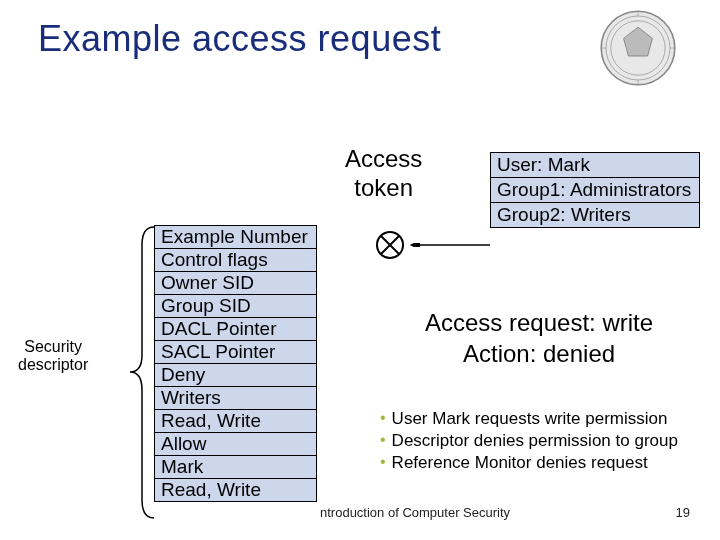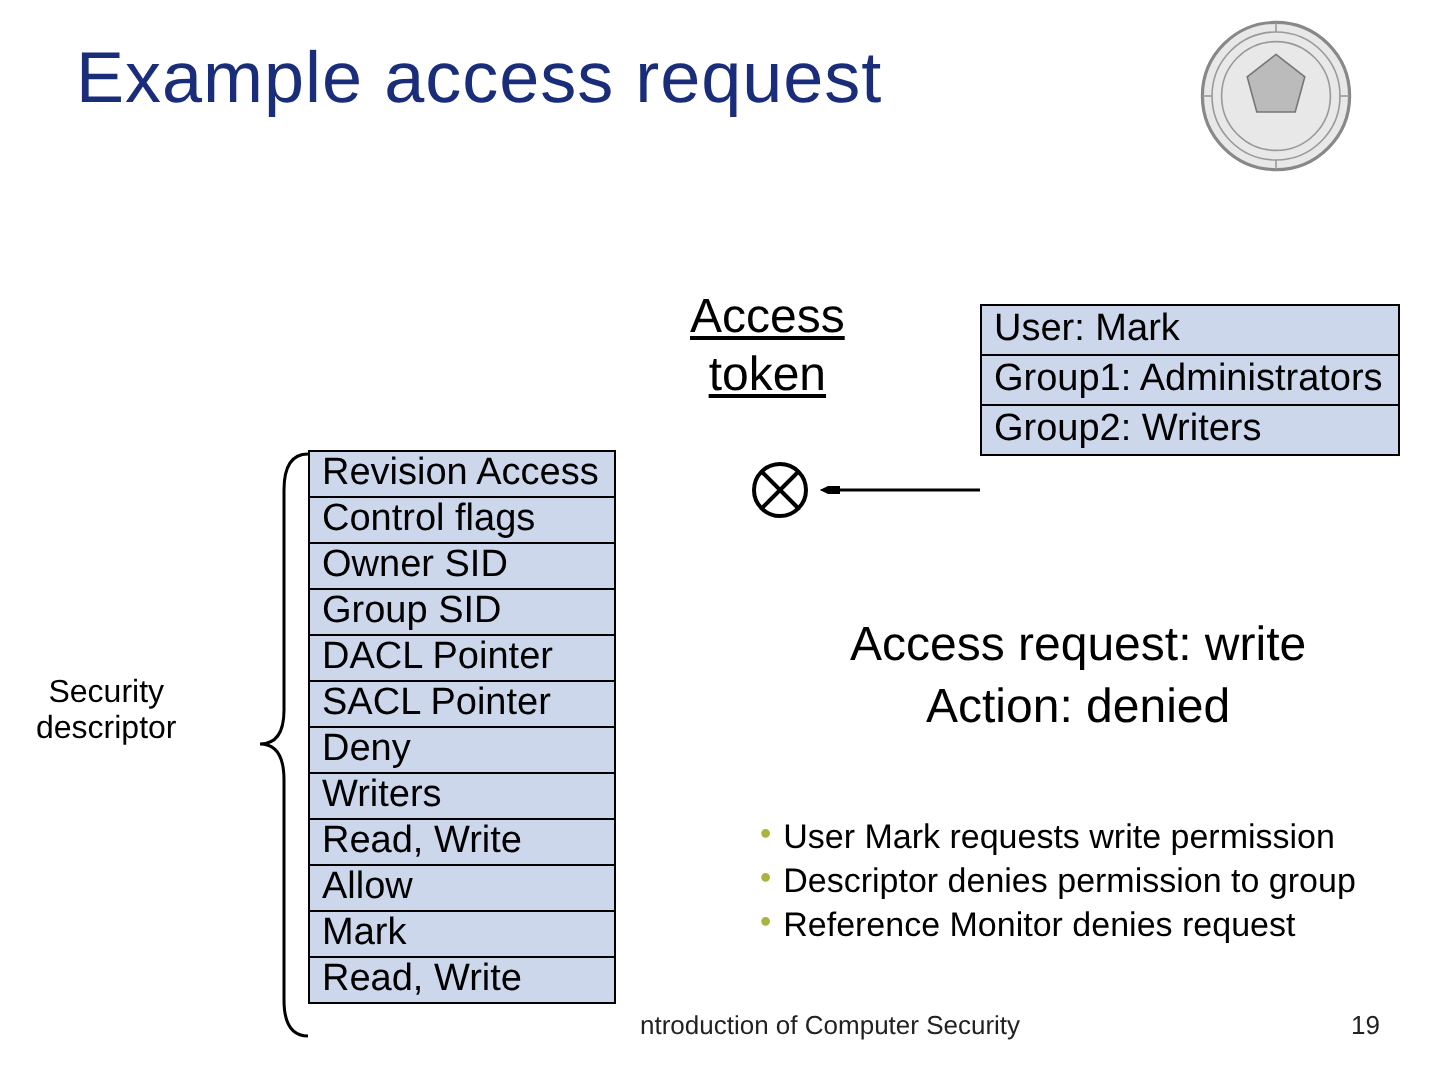--- a/index.html
+++ b/index.html
@@ -139,21 +139,21 @@
   <path d="M50,24 L68,38 L62,60 L38,60 L32,38 Z" fill="#bbb" stroke="#777" stroke-width="1"></path>
   <g stroke="#999" stroke-width="1">
     <line x1="50" y1="4" x2="50" y2="10"></line>
     <line x1="50" y1="90" x2="50" y2="96"></line>
     <line x1="4" y1="50" x2="10" y2="50"></line>
     <line x1="90" y1="50" x2="96" y2="50"></line>
   </g>
 </svg>
 
 <div class="access-token-label">
-  <span style="white-space:pre-line;text-decoration:underline;">Access
+  <span style="white-space:pre-line;">Access
 token</span>
 </div>
 
 <table class="token-table">
   <tbody id="token-body">
       <tr>
         <td>User:      Mark</td>
       </tr>
       <tr>
         <td>Group1: Administrators</td>
@@ -169,21 +169,21 @@
 </svg>
 
 <div class="sd-label">
   <span style="white-space:pre-line;">Security
 descriptor</span>
 </div>
 
 <table class="descriptor-table">
   <tbody id="desc-body">
       <tr>
-        <td>Revision Access</td>
+        <td>Example Number</td>
       </tr>
       <tr>
         <td>Control flags</td>
       </tr>
       <tr>
         <td>Owner SID</td>
       </tr>
       <tr>
         <td>Group SID</td>
       </tr>

